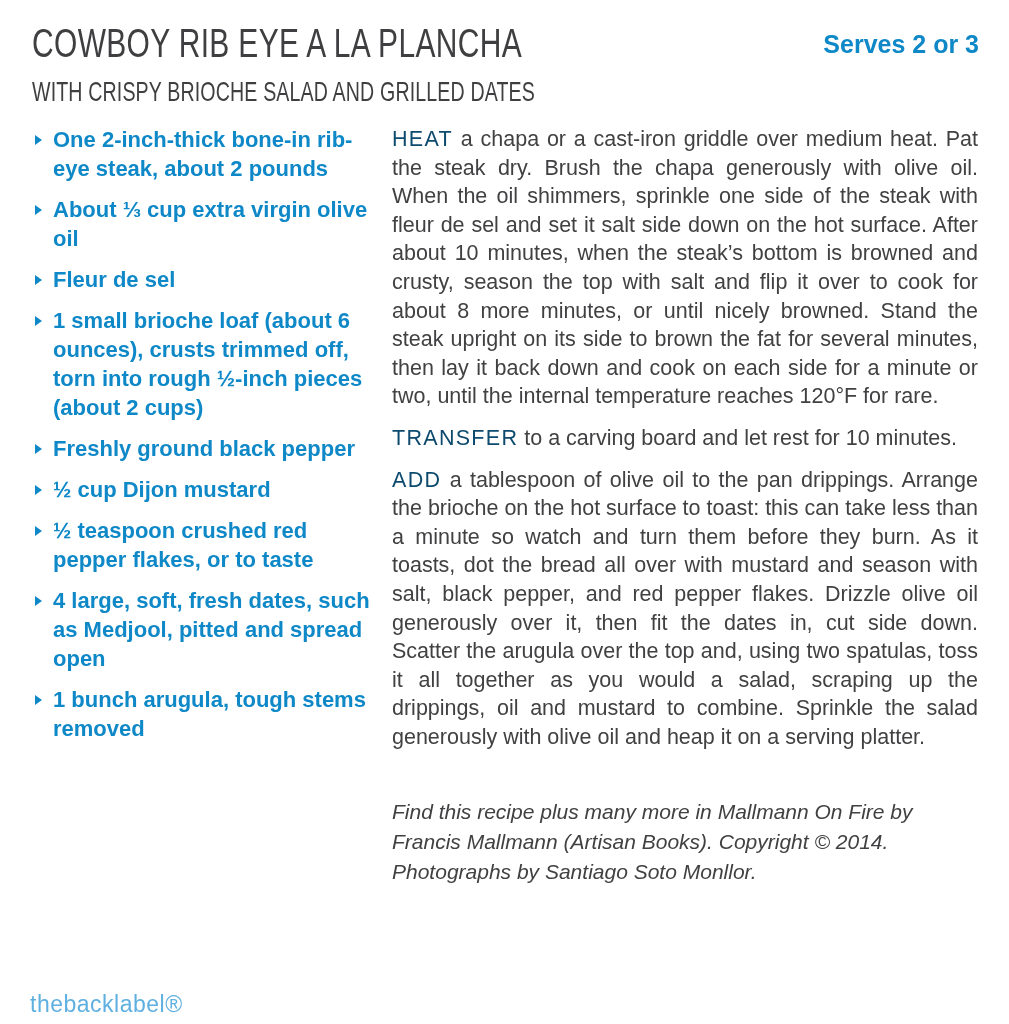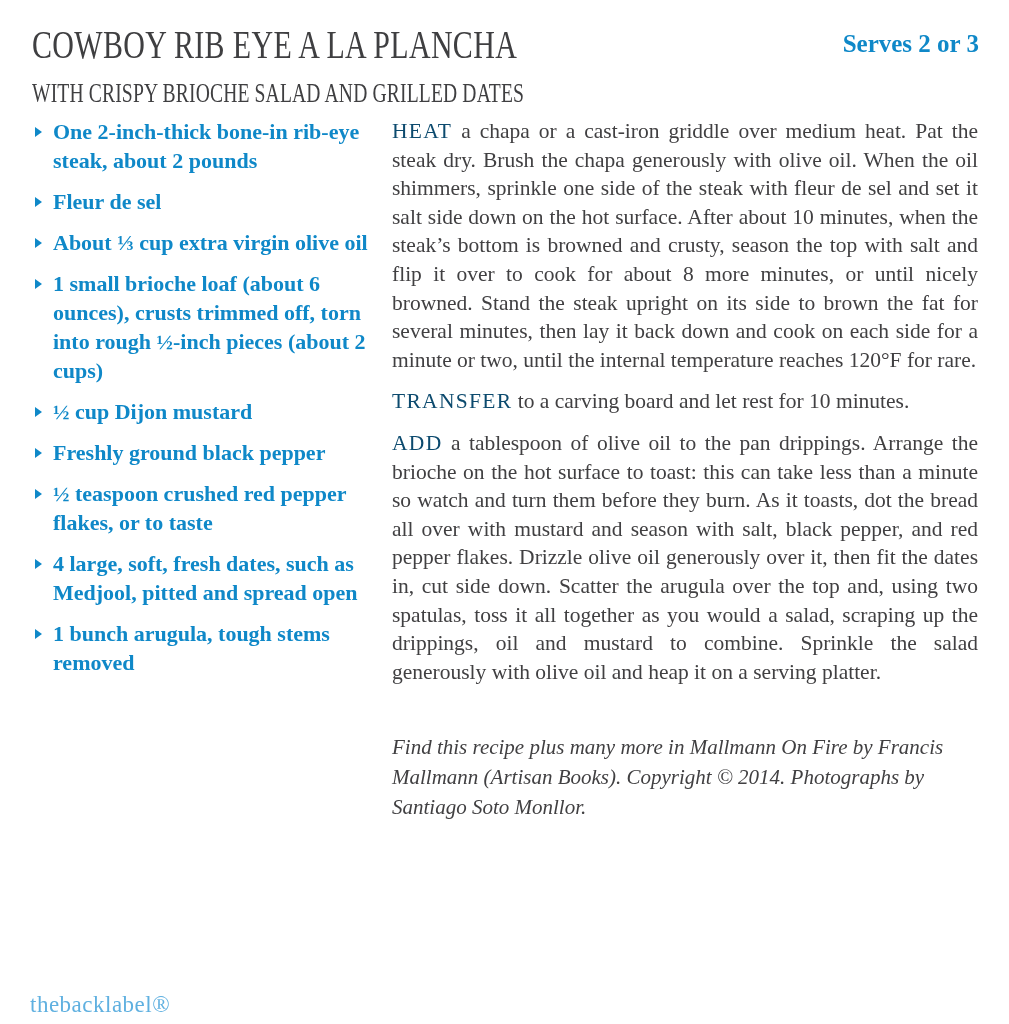--- a/index.html
+++ b/index.html
@@ -1,21 +1,21 @@
 <!DOCTYPE html>
 <html><head>
 <meta charset="utf-8">
 <style>
   * { margin:0; padding:0; box-sizing:border-box; }
   html,body { background:#ffffff; }
   .page {
     position:relative;
     width:1009px; height:1024px;
     background:#ffffff;
-    font-family:Liberation Serif, serif;
+    font-family:Liberation Sans, sans-serif;
     overflow:hidden;
   }
   
   .header {
     position:absolute; top:20px; left:32px; right:30px;
     display:flex; justify-content:space-between; align-items:flex-start;
   }
   .title-block { flex:1; min-width:0; }
   .title {
     font-size:41px; font-weight:300; color:#3f3f41;
@@ -27,21 +27,21 @@
     font-size:28px; font-weight:300; color:#3f3f41;
     letter-spacing:0.2px; white-space:nowrap;
     transform:scaleX(0.70); transform-origin:left top;
   }
   .serves {
     font-size:25px; font-weight:bold; color:#0f88c8;
     margin-top:10px; white-space:nowrap;
   }
   
   .columns {
-    position:absolute; top:117px; left:32px; right:31px;
+    position:absolute; top:125px; left:32px; right:31px;
     display:flex;
   }
   .ingredients { width:360px; flex-shrink:0; padding-right:22px; }
   .ingredients ul { list-style:none; }
   .ingredient {
     display:flex; align-items:flex-start;
     margin-bottom:12px;
     color:#0f88c8; font-weight:bold;
     font-size:22px; line-height:29px;
   }
@@ -86,37 +86,37 @@
   <div class="columns">
 
     <div class="ingredients">
       <ul>
         <li class="ingredient">
           <span class="bullet"></span>
           <span>One 2-inch-thick bone-in rib-eye steak, about 2 pounds</span>
         </li>
         <li class="ingredient">
           <span class="bullet"></span>
-          <span>Fleur de sel</span>
+          <span>About ⅓ cup extra virgin olive oil</span>
         </li>
         <li class="ingredient">
           <span class="bullet"></span>
-          <span>About ⅓ cup extra virgin olive oil</span>
+          <span>Fleur de sel</span>
         </li>
         <li class="ingredient">
           <span class="bullet"></span>
           <span>1 small brioche loaf (about 6 ounces), crusts trimmed off, torn into rough ½-inch pieces (about 2 cups)</span>
         </li>
         <li class="ingredient">
           <span class="bullet"></span>
-          <span>½ cup Dijon mustard</span>
+          <span>Freshly ground black pepper</span>
         </li>
         <li class="ingredient">
           <span class="bullet"></span>
-          <span>Freshly ground black pepper</span>
+          <span>½ cup Dijon mustard</span>
         </li>
         <li class="ingredient">
           <span class="bullet"></span>
           <span>½ teaspoon crushed red pepper flakes, or to taste</span>
         </li>
         <li class="ingredient">
           <span class="bullet"></span>
           <span>4 large, soft, fresh dates, such as Medjool, pitted and spread open</span>
         </li>
         <li class="ingredient">

